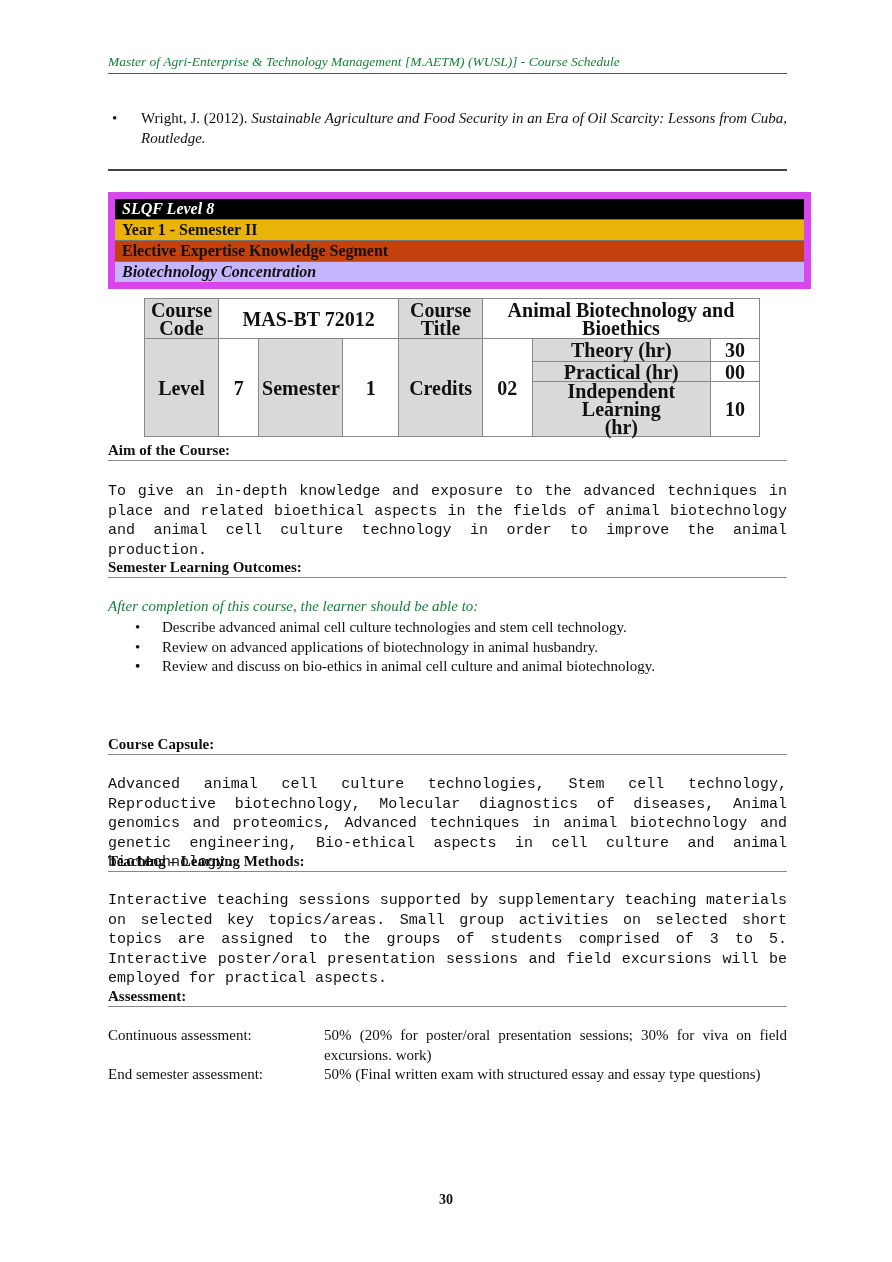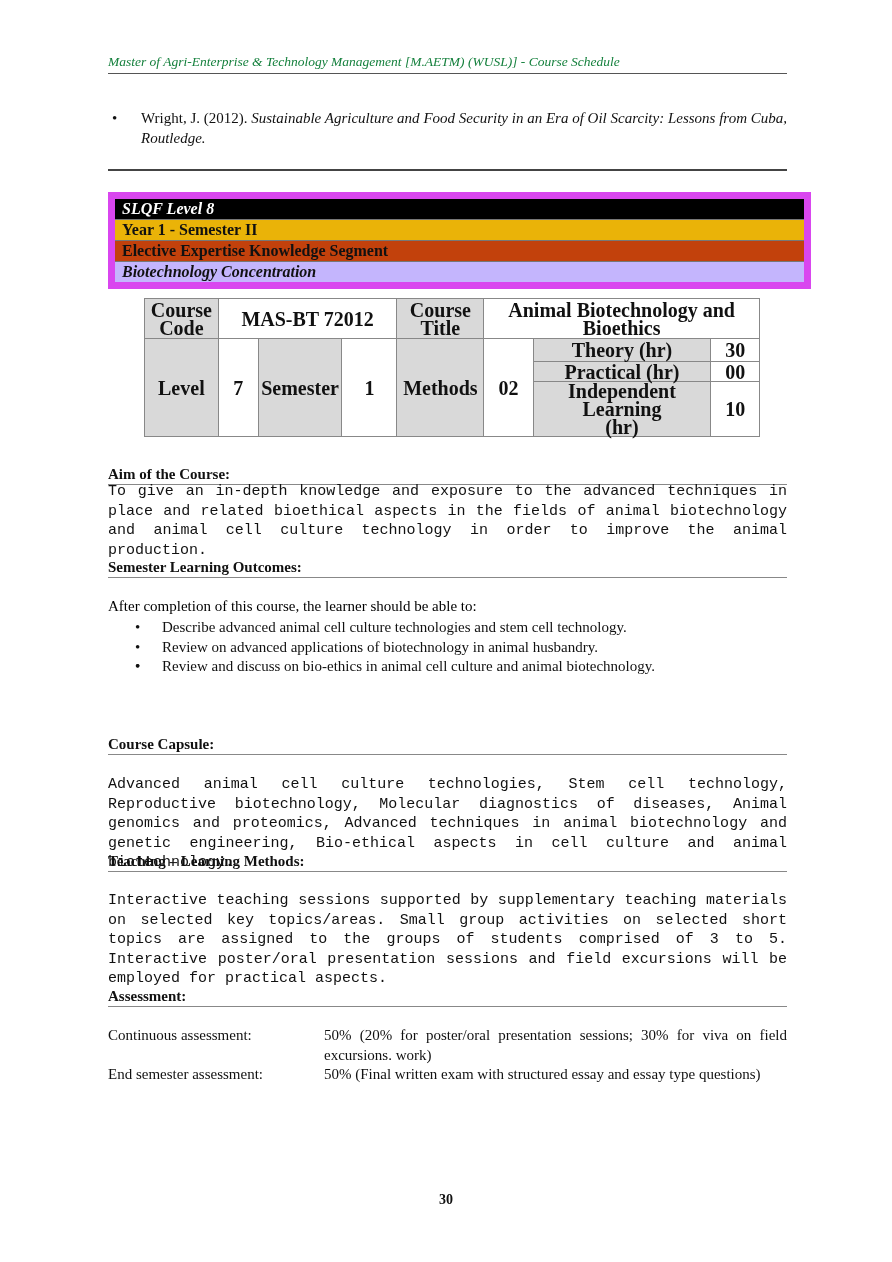--- a/index.html
+++ b/index.html
@@ -20,21 +20,21 @@
   .b-seg { background: #c2410c; }
   .b-conc { background: #c4b5fd; font-style: italic; }
 
   table.course { position: absolute; left: 108px; top: 298px; width: 616px; border-collapse: collapse; font-size: 20px; font-weight: bold; margin-left: 36px; }
   table.course td { border: 1px solid #888; text-align: center; padding: 0; line-height: 18px; }
   table.course td.g { background: #d9d9d9; }
   .rowtop td { height: 39px; }
 
   .sec-head { position: absolute; left: 108px; width: 679px; font-size: 15px; font-weight: bold; border-bottom: 1.5px solid #888; padding-bottom: 1px; }
   .para { position: absolute; left: 108px; width: 679px; font-size: 15px; line-height: 19.5px; text-align: justify; text-align-last: left; font-family: Liberation Mono, monospace; }
-  .intro { position: absolute; left: 108px; top: 598px; font-size: 15px; color: #000000; }
+  .intro { position: absolute; left: 108px; top: 598px; font-size: 15px; font-style: italic; color: #15803d; }
   .ilo { position: absolute; left: 108px; top: 618px; width: 679px; margin: 0; padding: 0; list-style: none; font-size: 15px; line-height: 19.5px; }
   .ilo li { position: relative; padding-left: 54px; text-align: justify; }
   .ilo li .dot { position: absolute; left: 27px; }
 
   .assess { position: absolute; left: 108px; top: 1026px; width: 679px; font-size: 15px; line-height: 19.5px; }
   .assess .row { display: flex; }
   .assess .lbl { width: 216px; flex: none; }
   .assess .val { flex: 1; text-align: justify; }
 
   .page-num { position: absolute; left: 0; width: 892px; top: 1192px; text-align: center; font-size: 14px; font-weight: bold; }
@@ -74,37 +74,37 @@
     <td class="g">Course Code</td>
     <td colspan="3">MAS-BT 72012</td>
     <td class="g">Course Title</td>
     <td colspan="3">Animal Biotechnology and Bioethics</td>
   </tr>
   <tr style="height:23px">
     <td class="g" rowspan="3">Level</td>
     <td rowspan="3">7</td>
     <td class="g" rowspan="3">Semester</td>
     <td rowspan="3">1</td>
-    <td class="g" rowspan="3">Methods</td>
+    <td class="g" rowspan="3">Credits</td>
     <td rowspan="3">02</td>
     <td class="g">Theory (hr)</td>
     <td>30</td>
   </tr>
   <tr style="height:20px">
     <td class="g">Practical (hr)</td>
     <td>00</td>
   </tr>
   <tr style="height:38px">
     <td class="g" style="padding:0 30px">Independent Learning (hr)</td>
     <td>10</td>
   </tr>
 </tbody>
   </table>
 
-<div class="sec-head" style="top:466px">Aim of the Course:</div>
+<div class="sec-head" style="top:442px">Aim of the Course:</div>
 <div class="para" style="top:482px">To give an in-depth knowledge and exposure to the advanced techniques in place and related bioethical aspects in the fields of animal biotechnology and animal cell culture technology in order to improve the animal production.</div>
 
 <div class="sec-head" style="top:559px">Semester Learning Outcomes:</div>
 <div class="intro">After completion of this course, the learner should be able to:</div>
 <ul class="ilo">
   <li><span class="dot">•</span><span>Describe advanced animal cell culture technologies and stem cell technology.</span></li>
   <li><span class="dot">•</span><span>Review on advanced applications of biotechnology in animal husbandry.</span></li>
   <li><span class="dot">•</span></li>
   <li><span class="dot">•</span><span>Review and discuss on bio-ethics in animal cell culture and animal biotechnology.</span></li>
 </ul>

